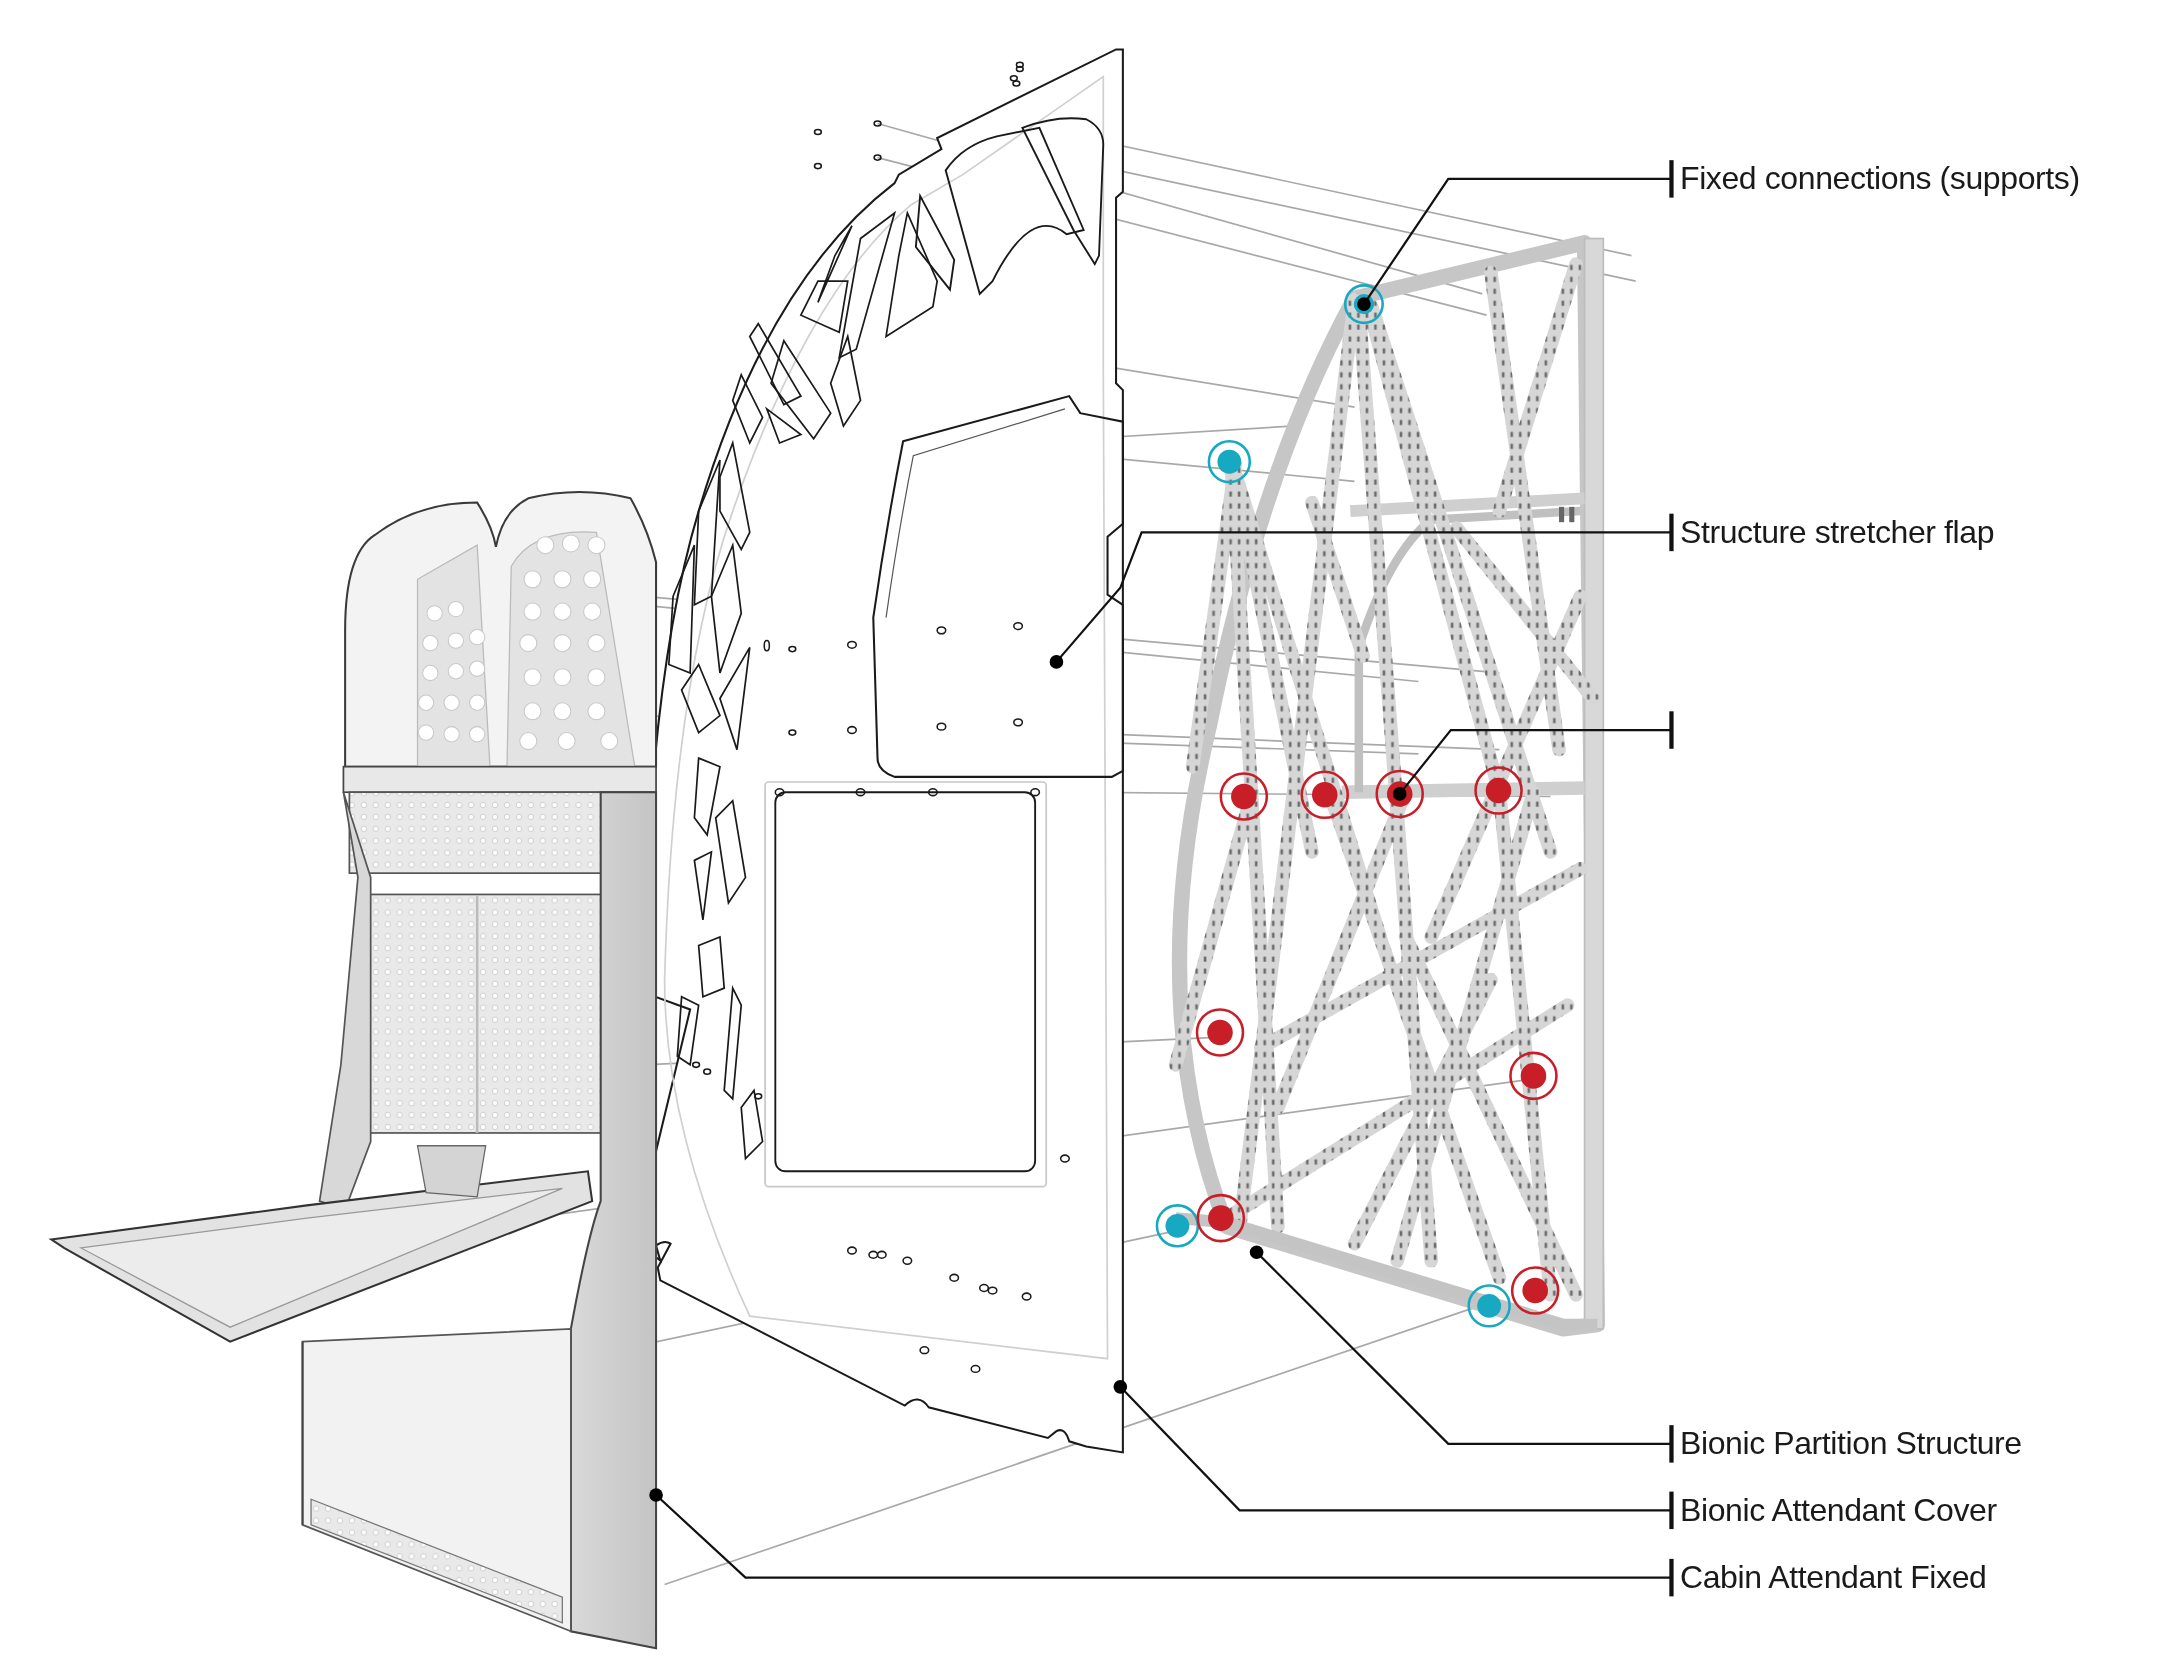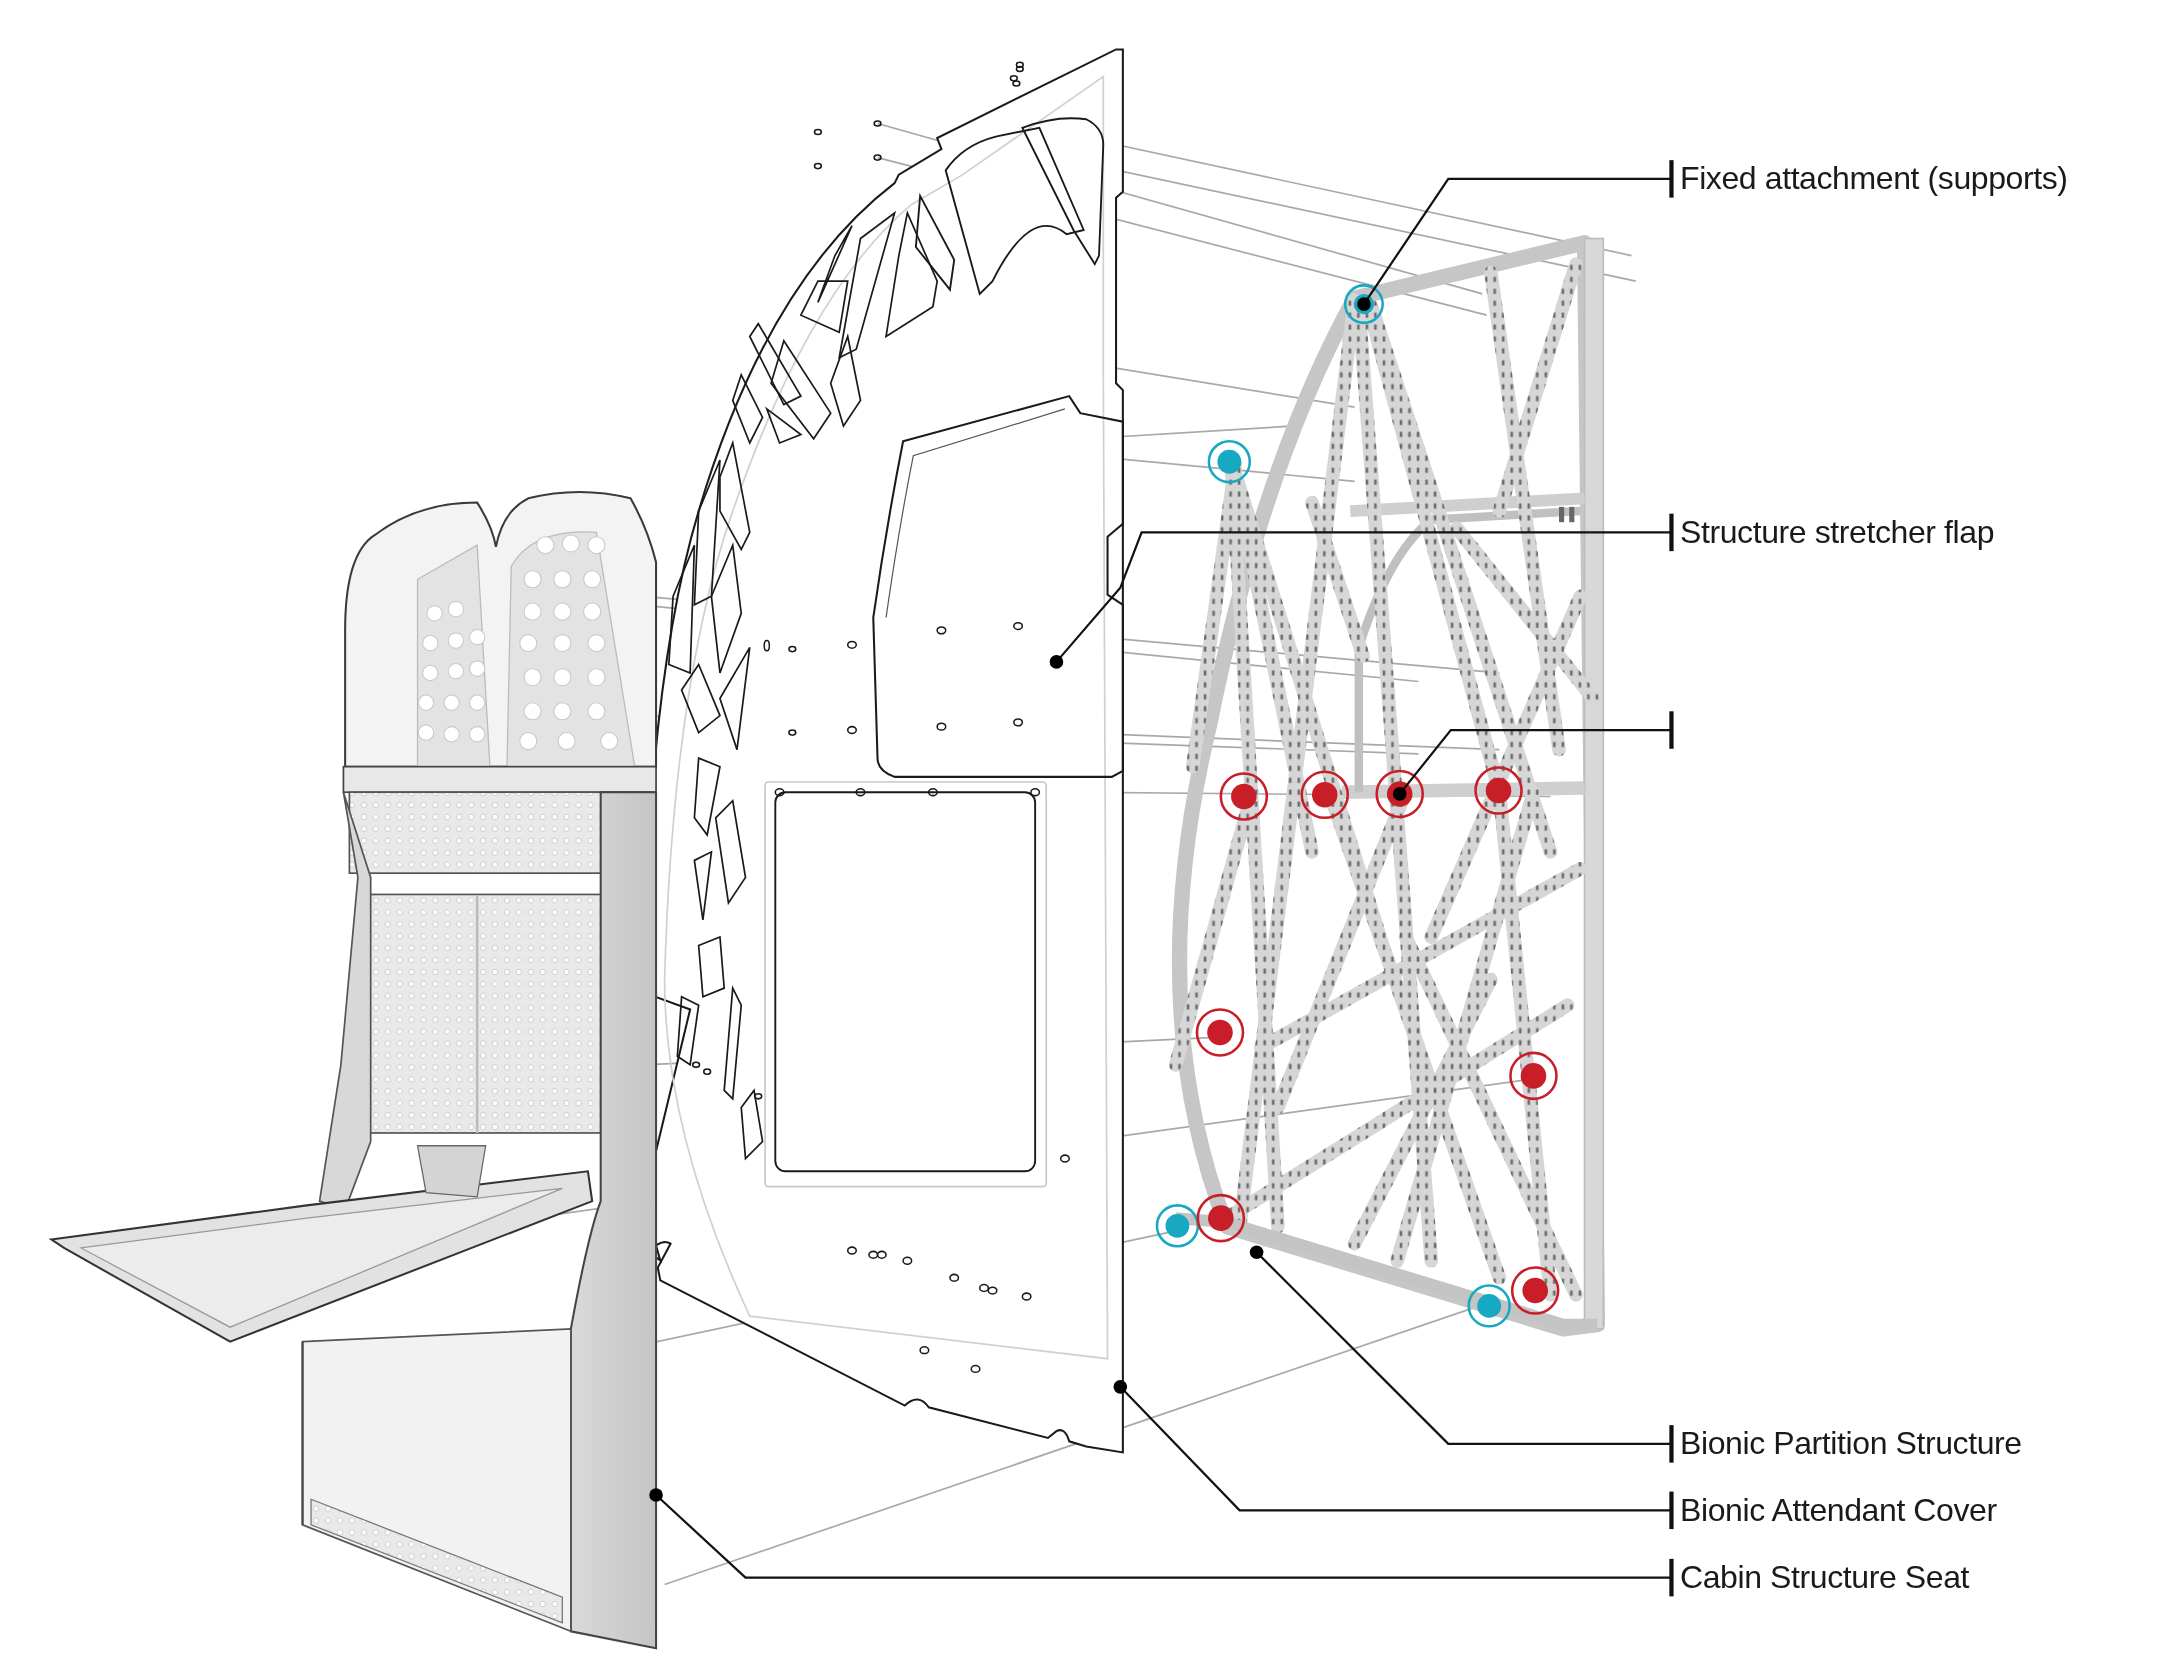--- a/index.html
+++ b/index.html
@@ -305,19 +305,19 @@
   <g stroke="#111" stroke-width="5">
     <line x1="1962" y1="188" x2="1962" y2="232"></line>
     <line x1="1962" y1="603" x2="1962" y2="647"></line>
     <line x1="1962" y1="835" x2="1962" y2="879"></line>
     <line x1="1962" y1="1673" x2="1962" y2="1717"></line>
     <line x1="1962" y1="1751" x2="1962" y2="1795"></line>
     <line x1="1962" y1="1830" x2="1962" y2="1874"></line>
   </g>
 </svg>
 
-<div class="label" style="top:160px">Fixed attachment (supports)</div>
+<div class="label" style="top:160px">Fixed connections (supports)</div>
 <div class="label" style="top:514px">Structure stretcher flap</div>
 <div class="label" style="top:1425px">Bionic Partition Structure</div>
 <div class="label" style="top:1492px">Bionic Attendant Cover</div>
-<div class="label" style="top:1559px">Cabin Structure Seat</div>
+<div class="label" style="top:1559px">Cabin Attendant Fixed</div>
 </div>
 
 
 </body></html>

